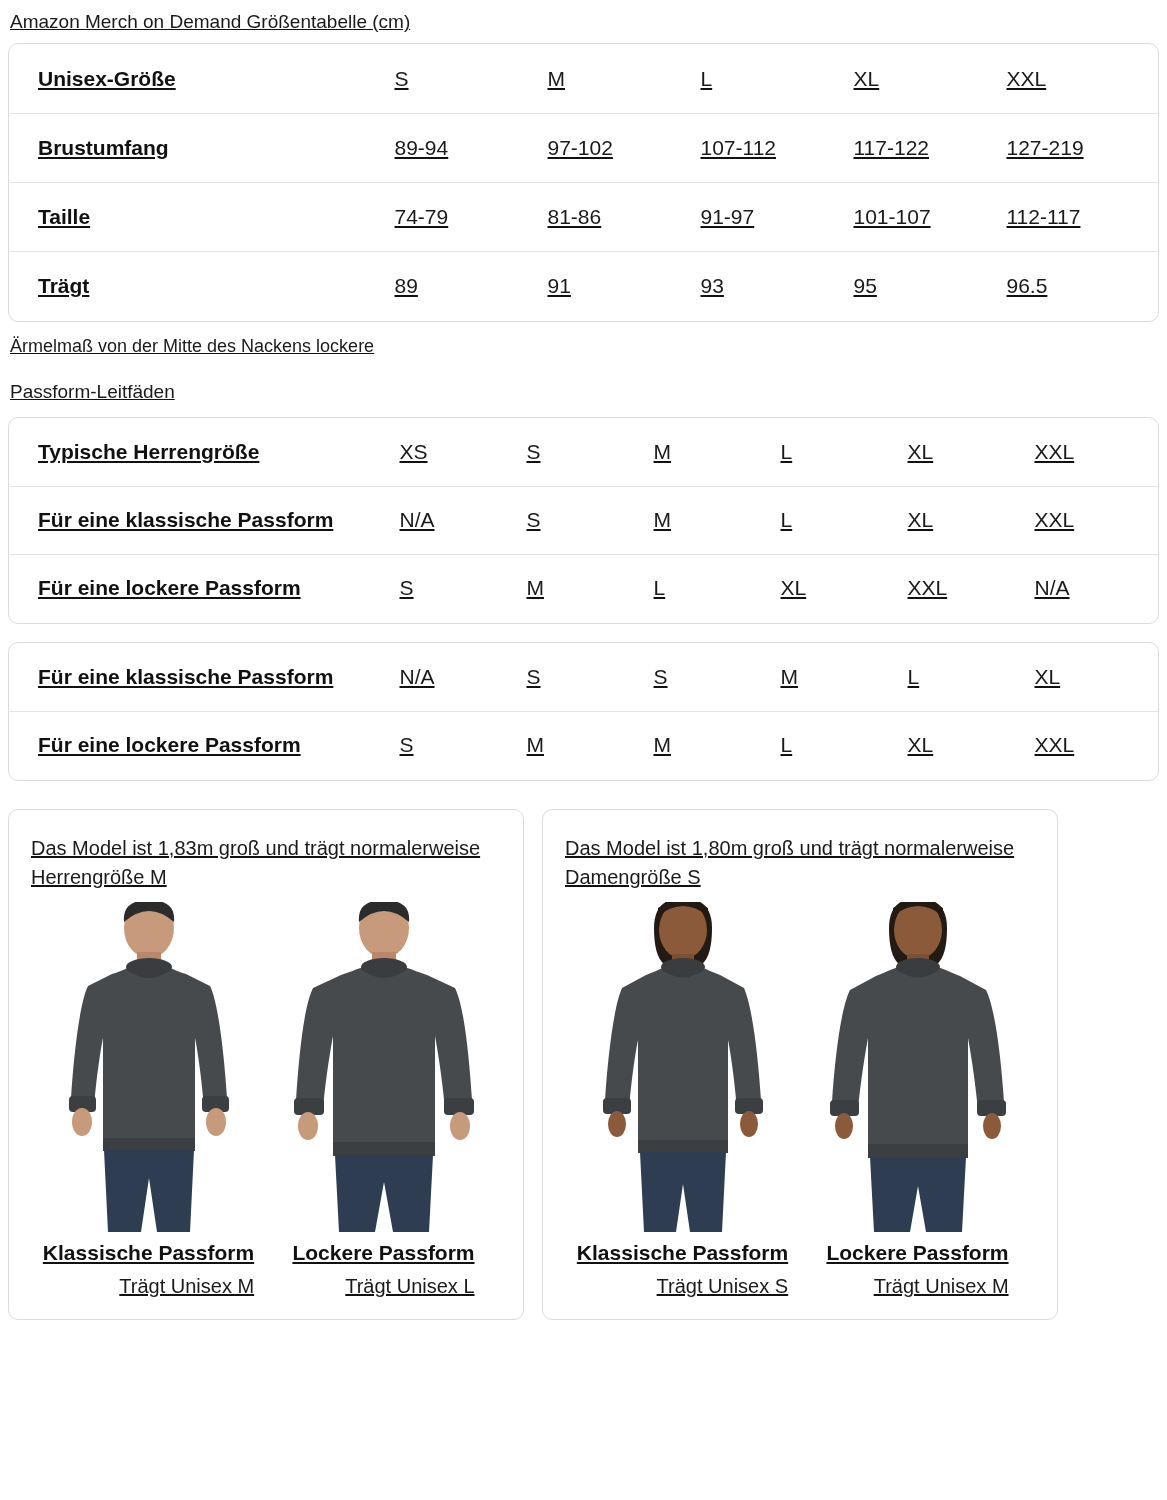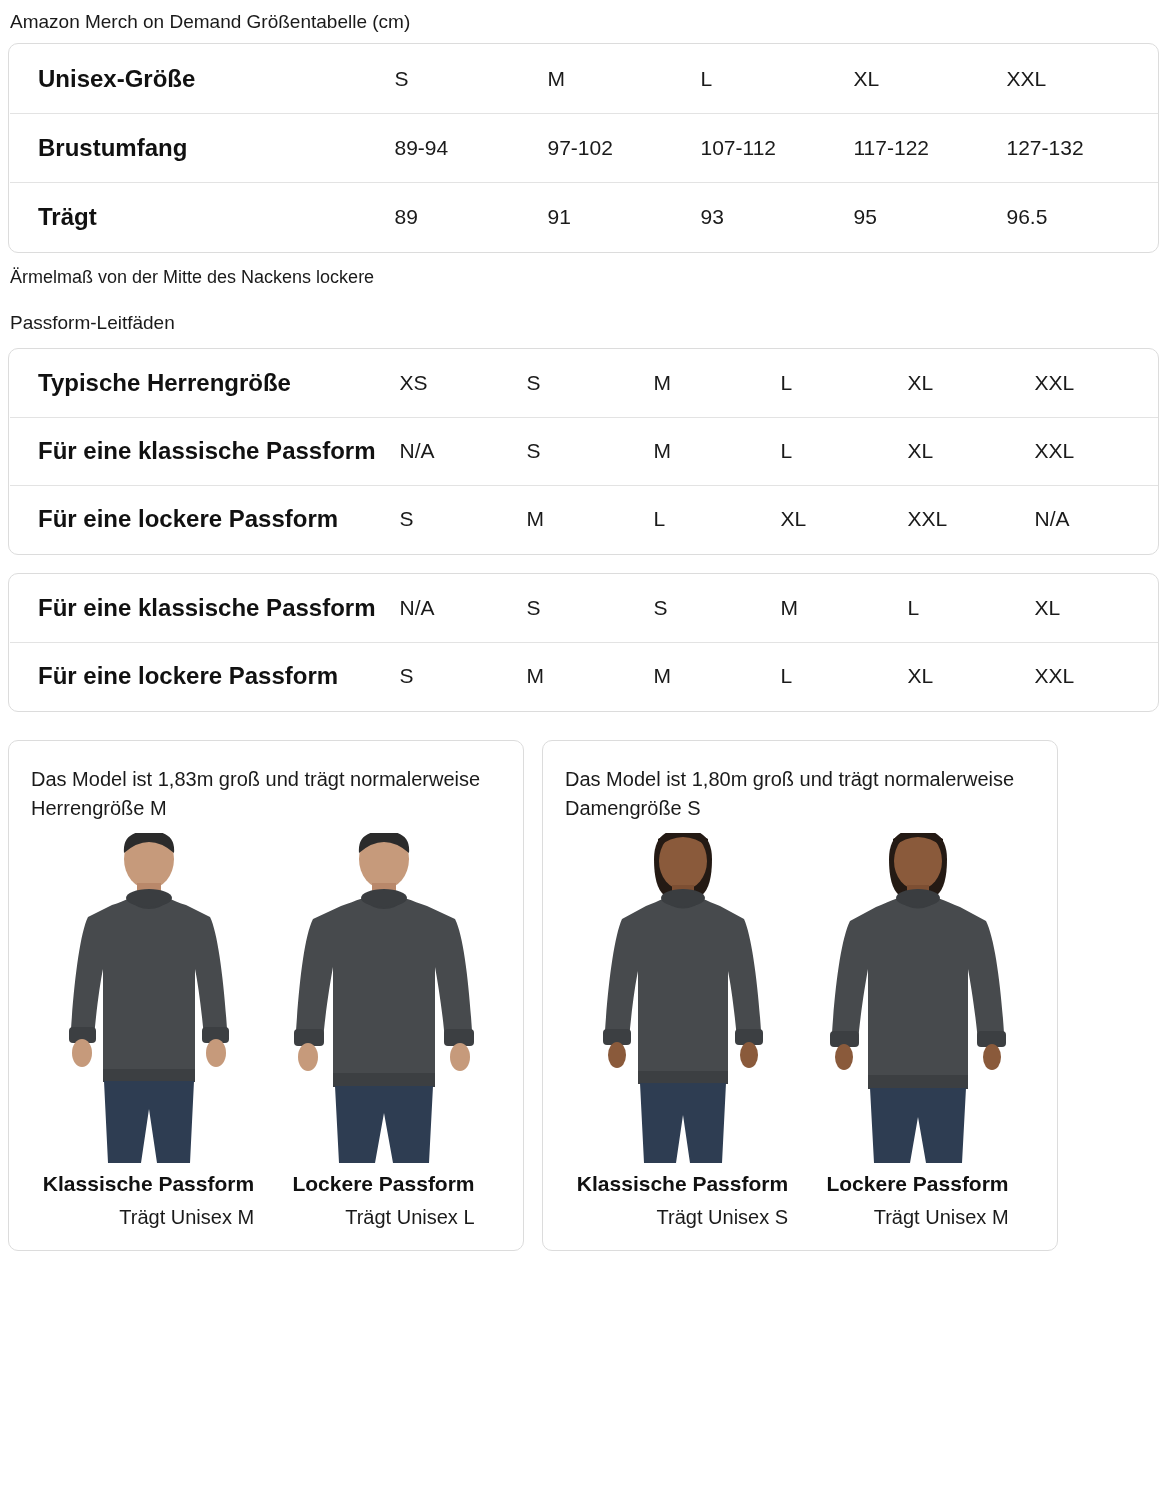--- a/index.html
+++ b/index.html
@@ -11,20 +11,21 @@
   body {
     width: 1167px;
     height: 1500px;
     font-family: "Liberation Sans", sans-serif;
     color: #111111;
     position: relative;
     overflow: hidden;
   }
   .page {
     padding: 0 8px;
+    text-decoration: underline;
   }
   .caption {
     font-size: 19px;
     color: #1a1a1a;
     padding: 10px 2px 8px 2px;
     line-height: 1.3;
   }
   .note {
     font-size: 18px;
     color: #1a1a1a;
@@ -55,21 +56,21 @@
     font-size: 21px;
     vertical-align: middle;
     height: 69px;
   }
   table.sz tr:last-child td {
     border-bottom: none;
   }
   table.sz td.rowlabel {
     font-weight: bold;
     padding-left: 28px;
-    font-size: 24px;
+    font-size: 21px;
   }
   table.sz td.val {
     font-weight: normal;
     font-size: 21px;
     color: #1a1a1a;
   }
   
   table.main col.c0 { width: 385px; }
   table.main col.cx { width: 153px; }
 
@@ -157,21 +158,29 @@
           <td class="val">L</td>
           <td class="val">XL</td>
           <td class="val">XXL</td>
         </tr>
         <tr>
           <td class="rowlabel">Brustumfang</td>
           <td class="val">89-94</td>
           <td class="val">97-102</td>
           <td class="val">107-112</td>
           <td class="val">117-122</td>
-          <td class="val">127-132</td>
+          <td class="val">127-219</td>
+        </tr>
+        <tr>
+          <td class="rowlabel">Taille</td>
+          <td class="val">74-79</td>
+          <td class="val">81-86</td>
+          <td class="val">91-97</td>
+          <td class="val">101-107</td>
+          <td class="val">112-117</td>
         </tr>
         <tr>
           <td class="rowlabel">Trägt</td>
           <td class="val">89</td>
           <td class="val">91</td>
           <td class="val">93</td>
           <td class="val">95</td>
           <td class="val">96.5</td>
         </tr>
       </tbody>

